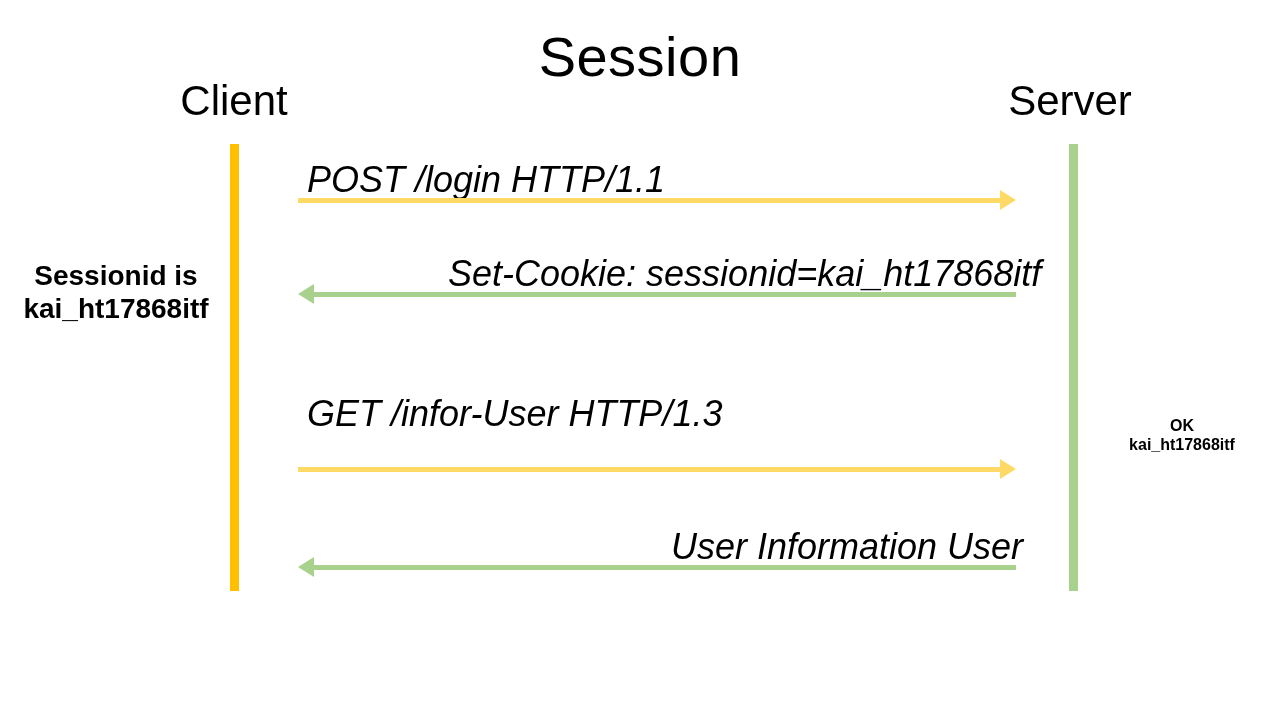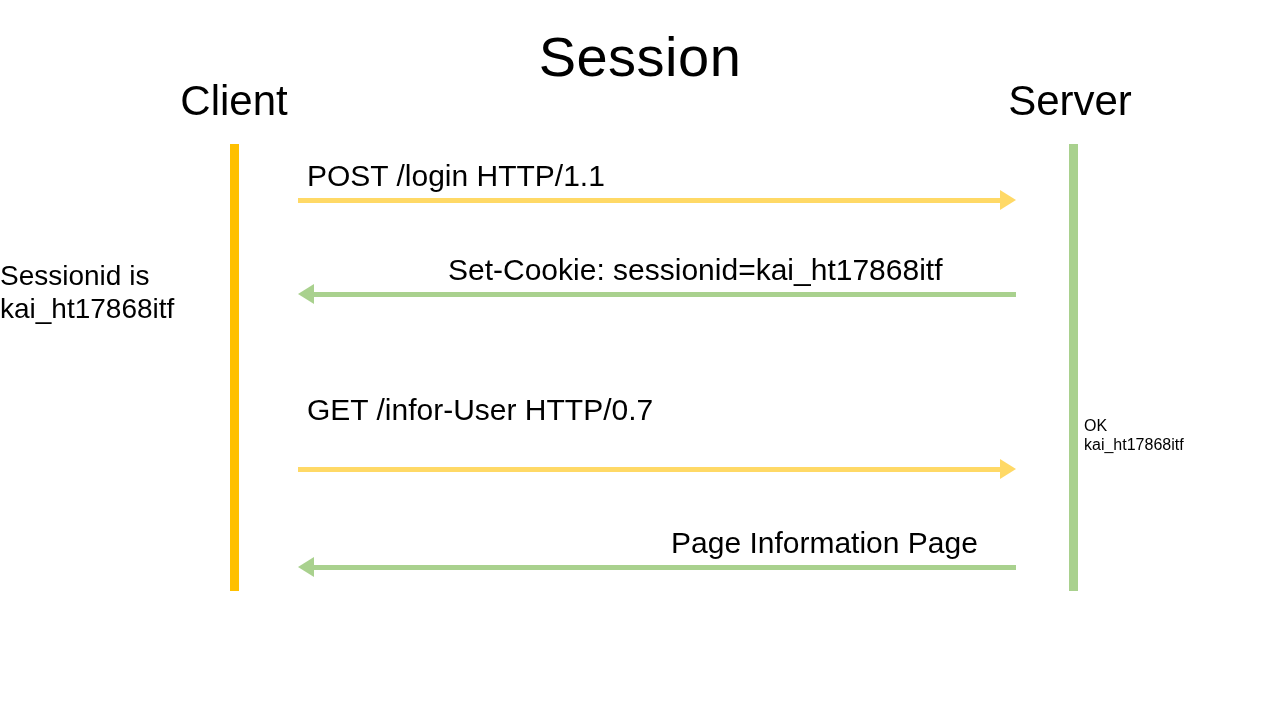--- a/index.html
+++ b/index.html
@@ -86,37 +86,38 @@
   .msg-3 .msg-line { left: 298px; top: 467px; width: 704px; }
   .msg-3 .msg-head { left: 1000px; top: 459px; }
 
   
   .msg-4 .msg-line { left: 314px; top: 565px; width: 702px; }
   .msg-4 .msg-head { left: 298px; top: 557px; }
 
   
   .msg-caption {
     position: absolute;
-    font-size: 30px;
+    font-size: 36px;
     line-height: 1.22;
     font-weight: 400;
     white-space: nowrap;
+    font-style: italic;
   }
   .cap-1 { left: 307px; top: 158px; }
   .cap-2 { left: 448px; top: 252px; }
   .cap-3 { left: 307px; top: 392px; }
   .cap-4 { left: 671px; top: 525px; }
 
   
   .side-note {
     position: absolute;
     font-size: 28px;
     line-height: 1.18;
-    font-weight: 400;
-    text-align: left;
+    font-weight: 700;
+    text-align: center;
     white-space: nowrap;
   }
   .note-client { left: 0px; top: 259px; width: 232px; }
 
   .note-server {
     left: 1084px;
     top: 416px;
     width: 196px;
     font-size: 16px;
     line-height: 1.2;
@@ -146,31 +147,31 @@
     <div class="msg-line"></div>
     <div class="msg-head"></div>
   </div>
 
   <div class="side-note note-client">
     <div>Sessionid is</div>
     <div>kai_ht17868itf</div>
   </div>
 
   <div class="msg-caption cap-3">
-    <div>GET /infor-User HTTP/0.7</div>
+    <div>GET /infor-User HTTP/1.3</div>
   </div>
   <div class="msg-yellow msg-3">
     <div class="msg-line"></div>
     <div class="msg-head"></div>
   </div>
 
   <div class="side-note note-server">
     <div>OK</div>
     <div>kai_ht17868itf</div>
   </div>
 
-  <div class="msg-caption cap-4">Page Information Page</div>
+  <div class="msg-caption cap-4">User Information User</div>
   <div class="msg-green msg-4">
     <div class="msg-line"></div>
     <div class="msg-head"></div>
   </div>
 
 </div>
 
 </body></html>

